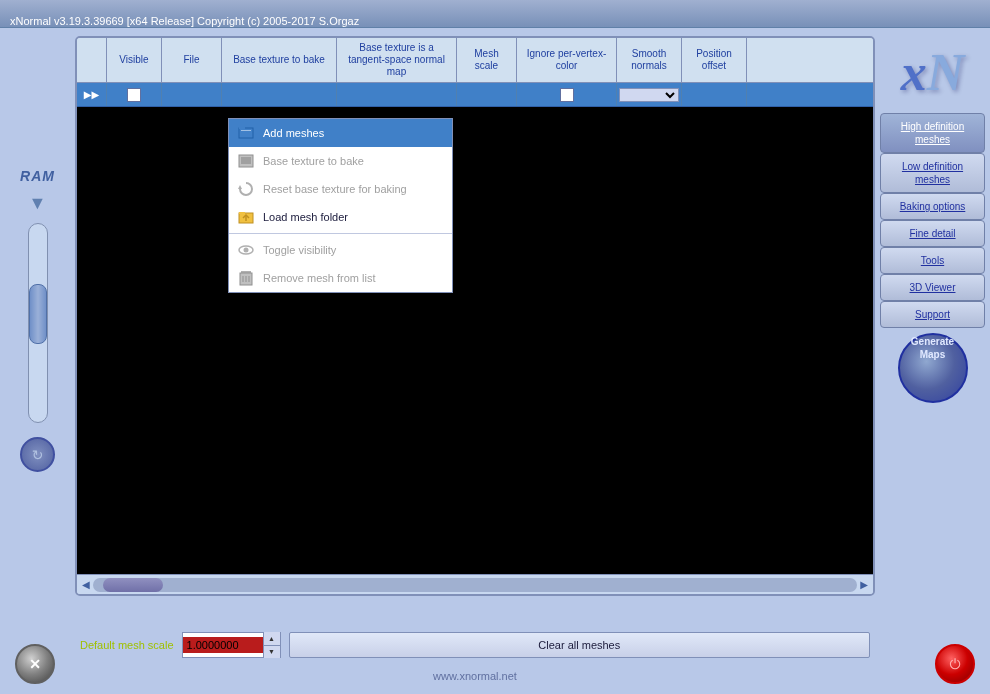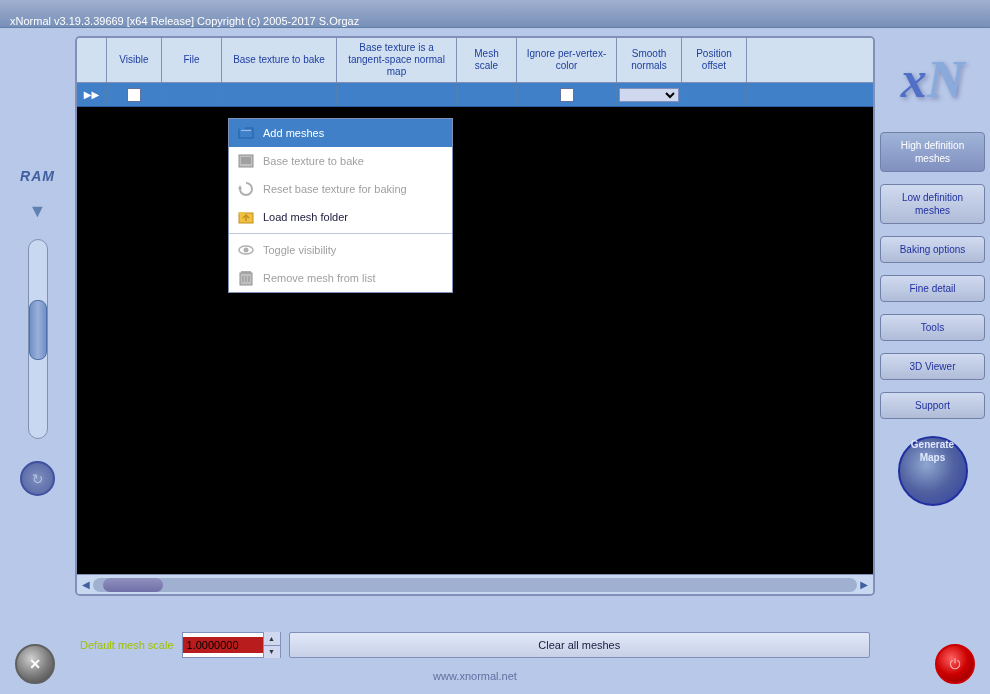--- a/index.html
+++ b/index.html
@@ -31,21 +31,21 @@
       height: calc(694px - 28px);
     }
 
     
     #left-panel {
       width: 75px;
       display: flex;
       flex-direction: column;
       align-items: center;
       padding: 10px 5px;
-      gap: 12px;
+      gap: 4px;
       position: relative;
     }
 
     
     #ram-label {
       color: #4060a0;
       font-size: 14px;
       font-weight: bold;
       font-style: italic;
       margin-top: 130px;
@@ -272,22 +272,22 @@
       color: #6070a0;
       font-size: 11px;
       padding-bottom: 4px;
     }
 
     
     #right-panel {
       width: 110px;
       display: flex;
       flex-direction: column;
-      padding: 12px 5px 5px 0;
-      gap: 12px;
+      padding: 5px 5px 5px 0;
+      gap: 0;
     }
 
     
     #logo-area {
       height: 80px;
       display: flex;
       align-items: center;
       justify-content: center;
     }
 
@@ -303,20 +303,21 @@
     .nav-btn {
       background: linear-gradient(to bottom, #d0daf0, #b0bcd8);
       border: 1px solid #7080a8;
       border-radius: 4px;
       padding: 6px 4px;
       text-align: center;
       cursor: pointer;
       font-size: 10px;
       color: #2030a0;
       line-height: 1.3;
+      text-decoration: underline;
     }
 
     .nav-btn.active {
       background: linear-gradient(to bottom, #a0b4d8, #8090c0);
       color: #fff;
     }
 
     #generate-btn {
       background: radial-gradient(circle at 40% 40%, #90a8d0, #5060a0, #3040a0);
       border: 2px solid #2030a0;

